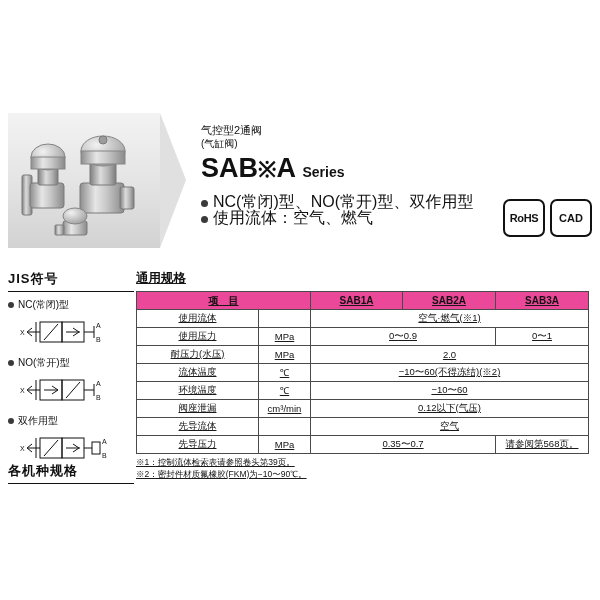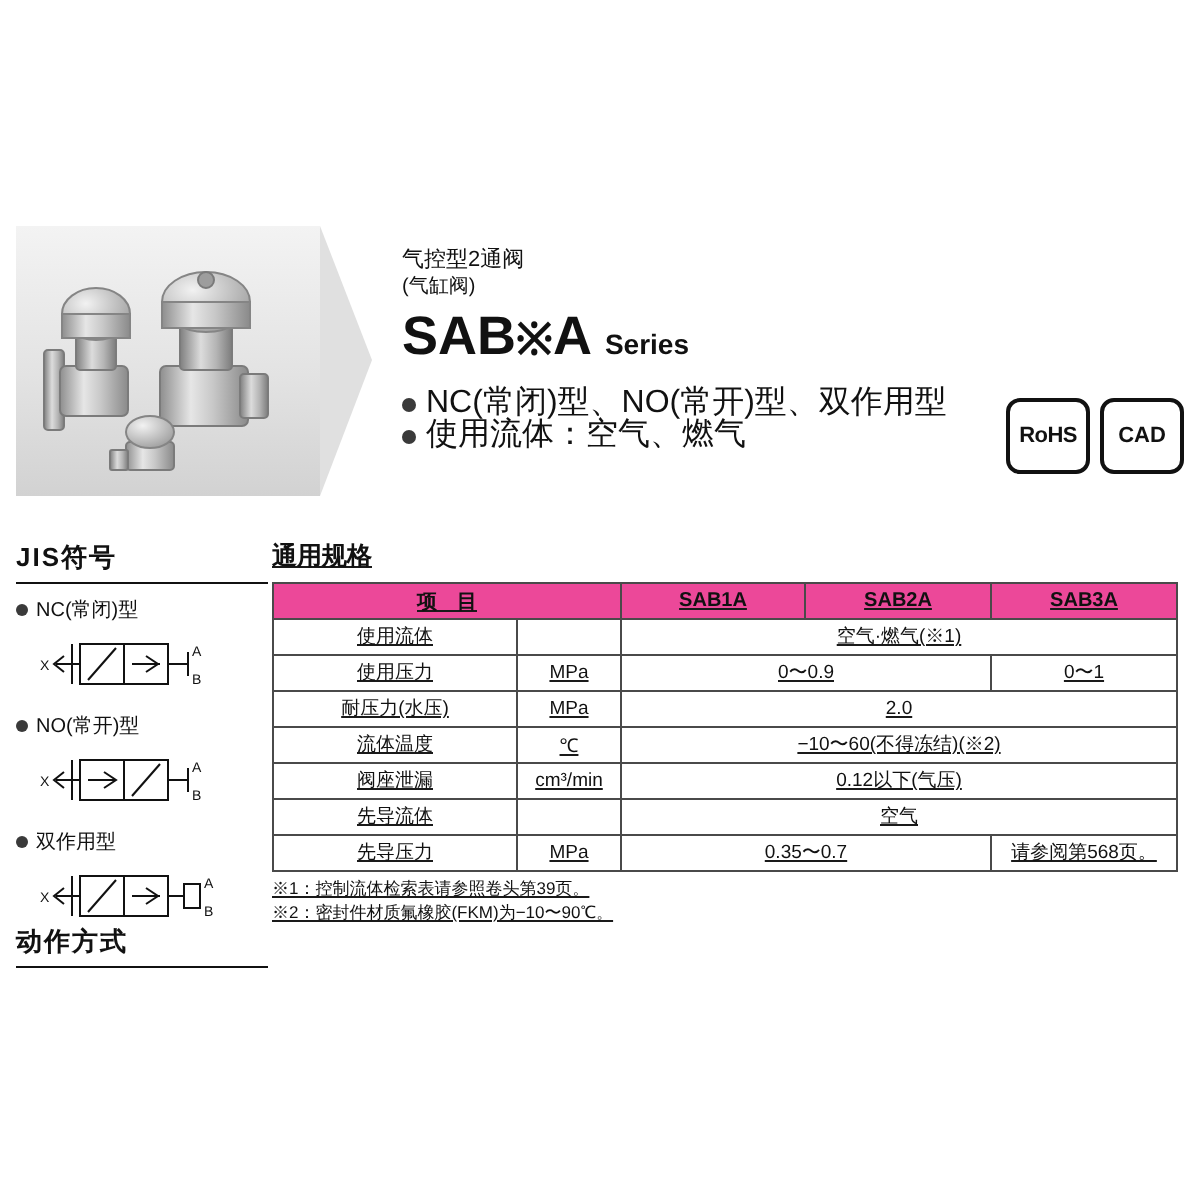--- a/index.html
+++ b/index.html
@@ -355,21 +355,21 @@
         <rect x="74" y="10" width="8" height="12" fill="none" stroke="#111"></rect>
         <path d="M18 6 v20" stroke="#111" fill="none"></path>
         <text x="2" y="19" font-size="7" font-family="Liberation Sans" fill="#111">X</text>
         <text x="84" y="12" font-size="7" font-family="Liberation Sans" fill="#111">A</text>
         <text x="84" y="26" font-size="7" font-family="Liberation Sans" fill="#111">B</text>
       </svg>
     </div>
   </div>
 
   <div class="bottom-sec">
-    <div class="sec-title">动作方式</div>
+    <div class="sec-title">各机种规格</div>
     <div class="sec-rule"></div>
   </div>
 
   <div class="right-col">
     <div class="tbl-title">通用规格</div>
 
     <table class="spec">
       <colgroup>
         <col style="width:122px">
         <col style="width:52px">
@@ -401,20 +401,25 @@
           <td class="lbl">耐压力(水压)</td>
           <td class="unit">MPa</td>
           <td colspan="3">2.0</td>
         </tr>
         <tr>
           <td class="lbl">流体温度</td>
           <td class="unit">℃</td>
           <td colspan="3">−10〜60(不得冻结)(※2)</td>
         </tr>
         <tr>
+          <td class="lbl">环境温度</td>
+          <td class="unit">℃</td>
+          <td colspan="3">−10〜60</td>
+        </tr>
+        <tr>
           <td class="lbl">阀座泄漏</td>
           <td class="unit">cm³/min</td>
           <td colspan="3">0.12以下(气压)</td>
         </tr>
         <tr>
           <td class="lbl">先导流体</td>
           <td class="unit"></td>
           <td colspan="3">空气</td>
         </tr>
         <tr>

